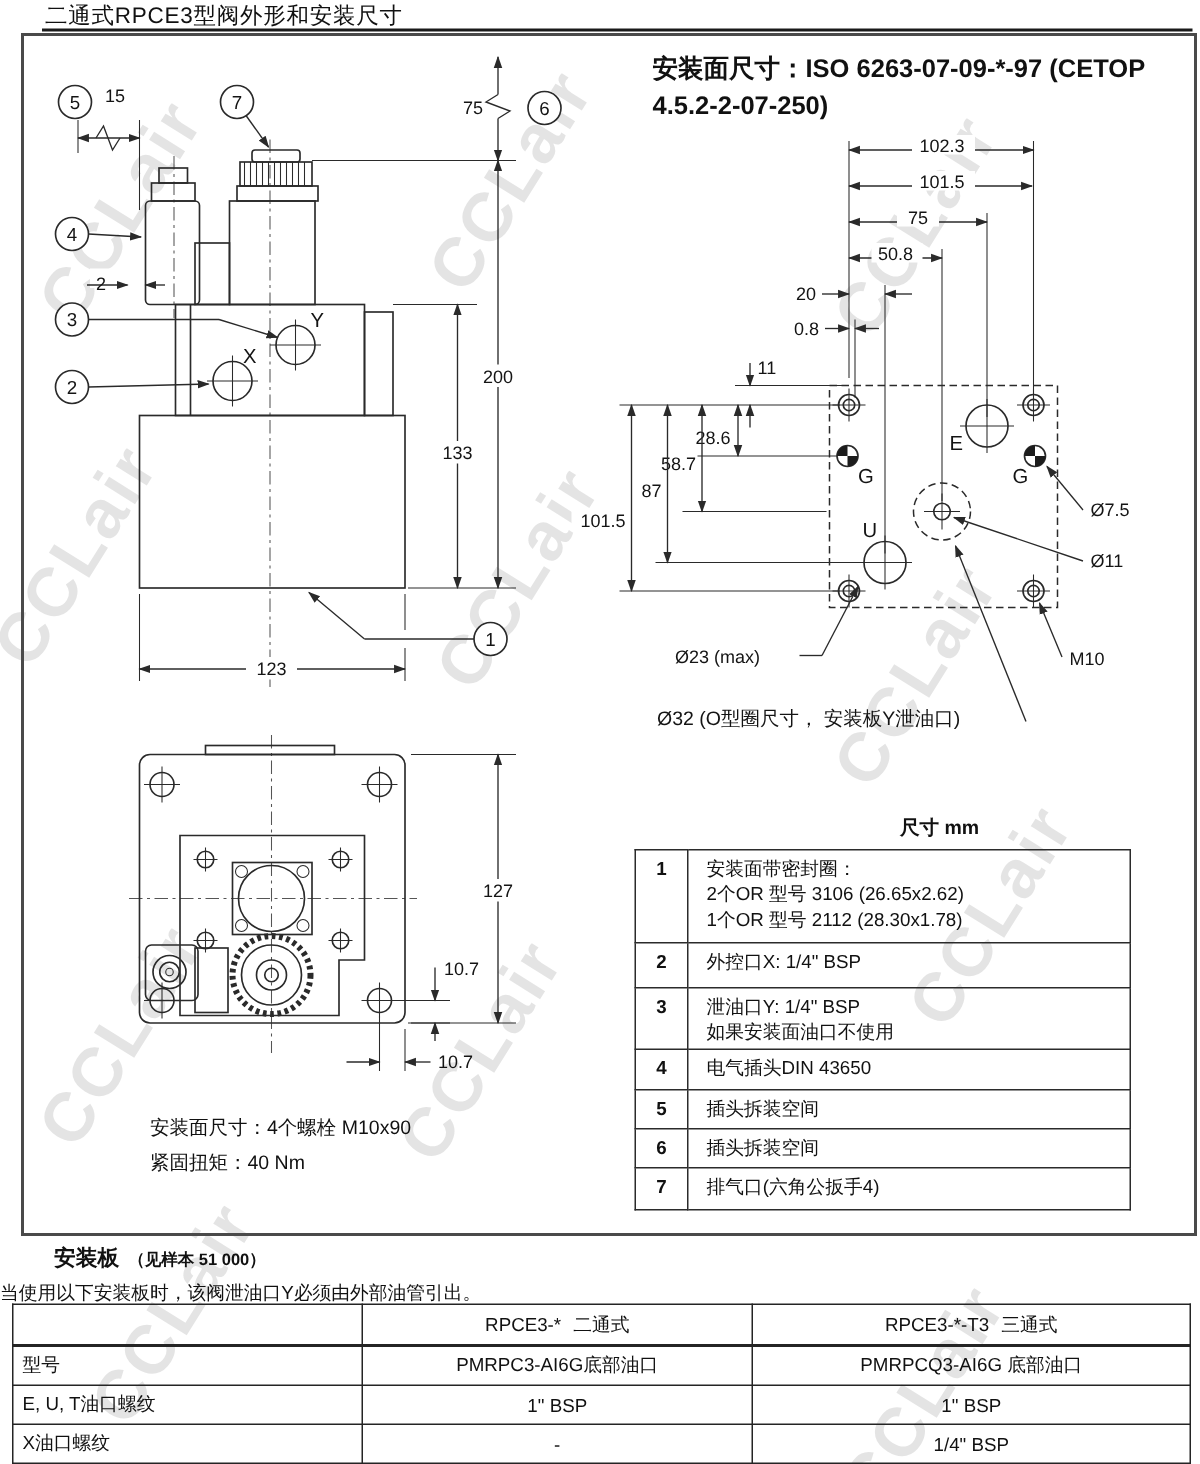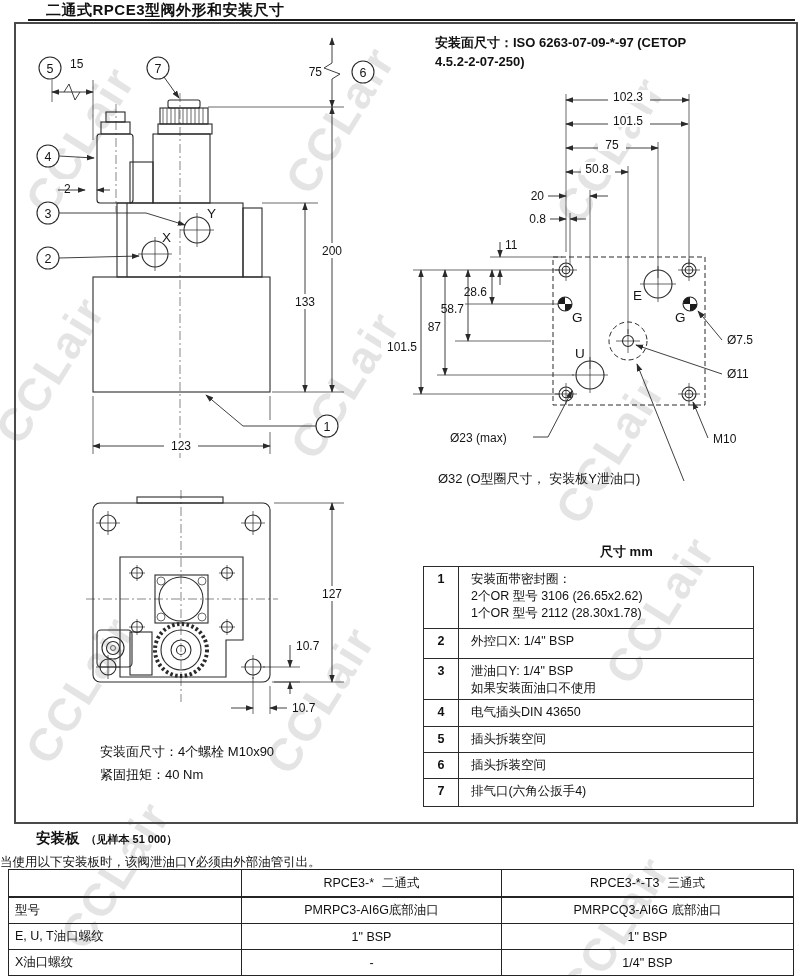--- a/index.html
+++ b/index.html
@@ -2,24 +2,24 @@
 <html><head>
 <meta charset="utf-8">
 <style>
   html,body{margin:0;padding:0;background:#e8e8e8;}
   #page{position:relative;width:800px;height:976px;background:#ffffff;overflow:hidden;
         font-family:"Liberation Sans",sans-serif;color:#111;}
   .abs{position:absolute;}
   .wm{position:absolute;font-weight:bold;font-size:46px;letter-spacing:2px;
       color:rgba(90,90,90,0.16);white-space:nowrap;pointer-events:none;
       transform:translate(-50%,-50%) rotate(-58deg);}
-  #title{left:46px;top:1px;font-size:15px;font-weight:bold;letter-spacing:0.5px;}
+  #title{left:30px;top:1px;font-size:15px;font-weight:normal;letter-spacing:0.5px;}
   #title-rule{left:28px;top:19px;width:767px;height:2px;background:#1a1a1a;}
   #mainbox{left:14px;top:22px;width:780px;height:798px;border:2px solid #4a4a4a;}
-  #iso-note{left:435px;top:34px;width:340px;font-size:13px;font-weight:600;
+  #iso-note{left:435px;top:34px;width:340px;font-size:17px;font-weight:600;
             line-height:1.45;white-space:pre-line;}
   #unit-note{left:600px;top:543px;width:152px;font-size:13px;font-weight:bold;}
   #fastening{left:100px;top:740px;font-size:13px;line-height:23px;}
   #plate-heading{left:36px;top:829px;font-size:14.5px;font-weight:bold;}
   #plate-heading .small-note{font-size:11px;font-weight:600;margin-left:6px;}
   #plate-note{left:0;top:854px;font-size:12.5px;}
   
   #notes-table{left:423px;top:566px;width:331px;border-collapse:collapse;}
   #notes-table td{border:1.3px solid #2b2b2b;font-size:12.5px;line-height:1.35;
                   vertical-align:top;padding:4px 4px 2px 4px;}

